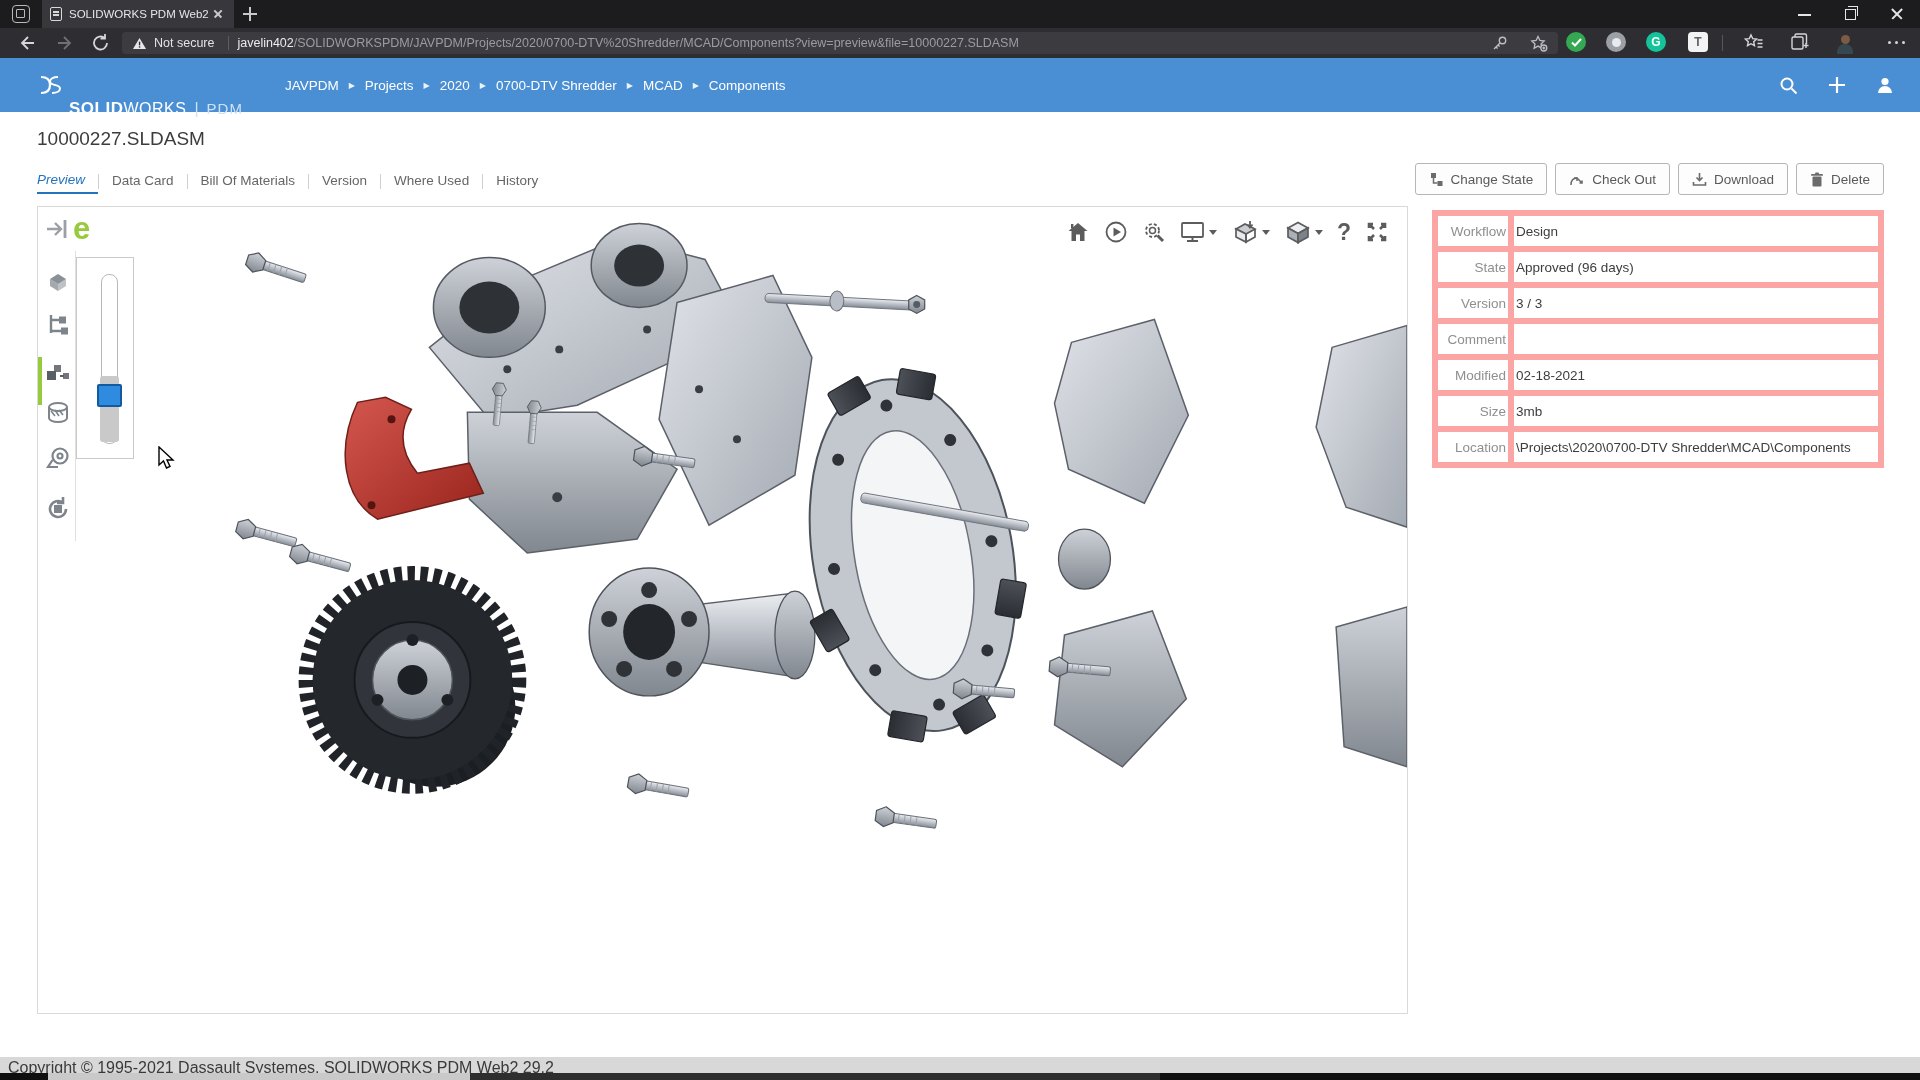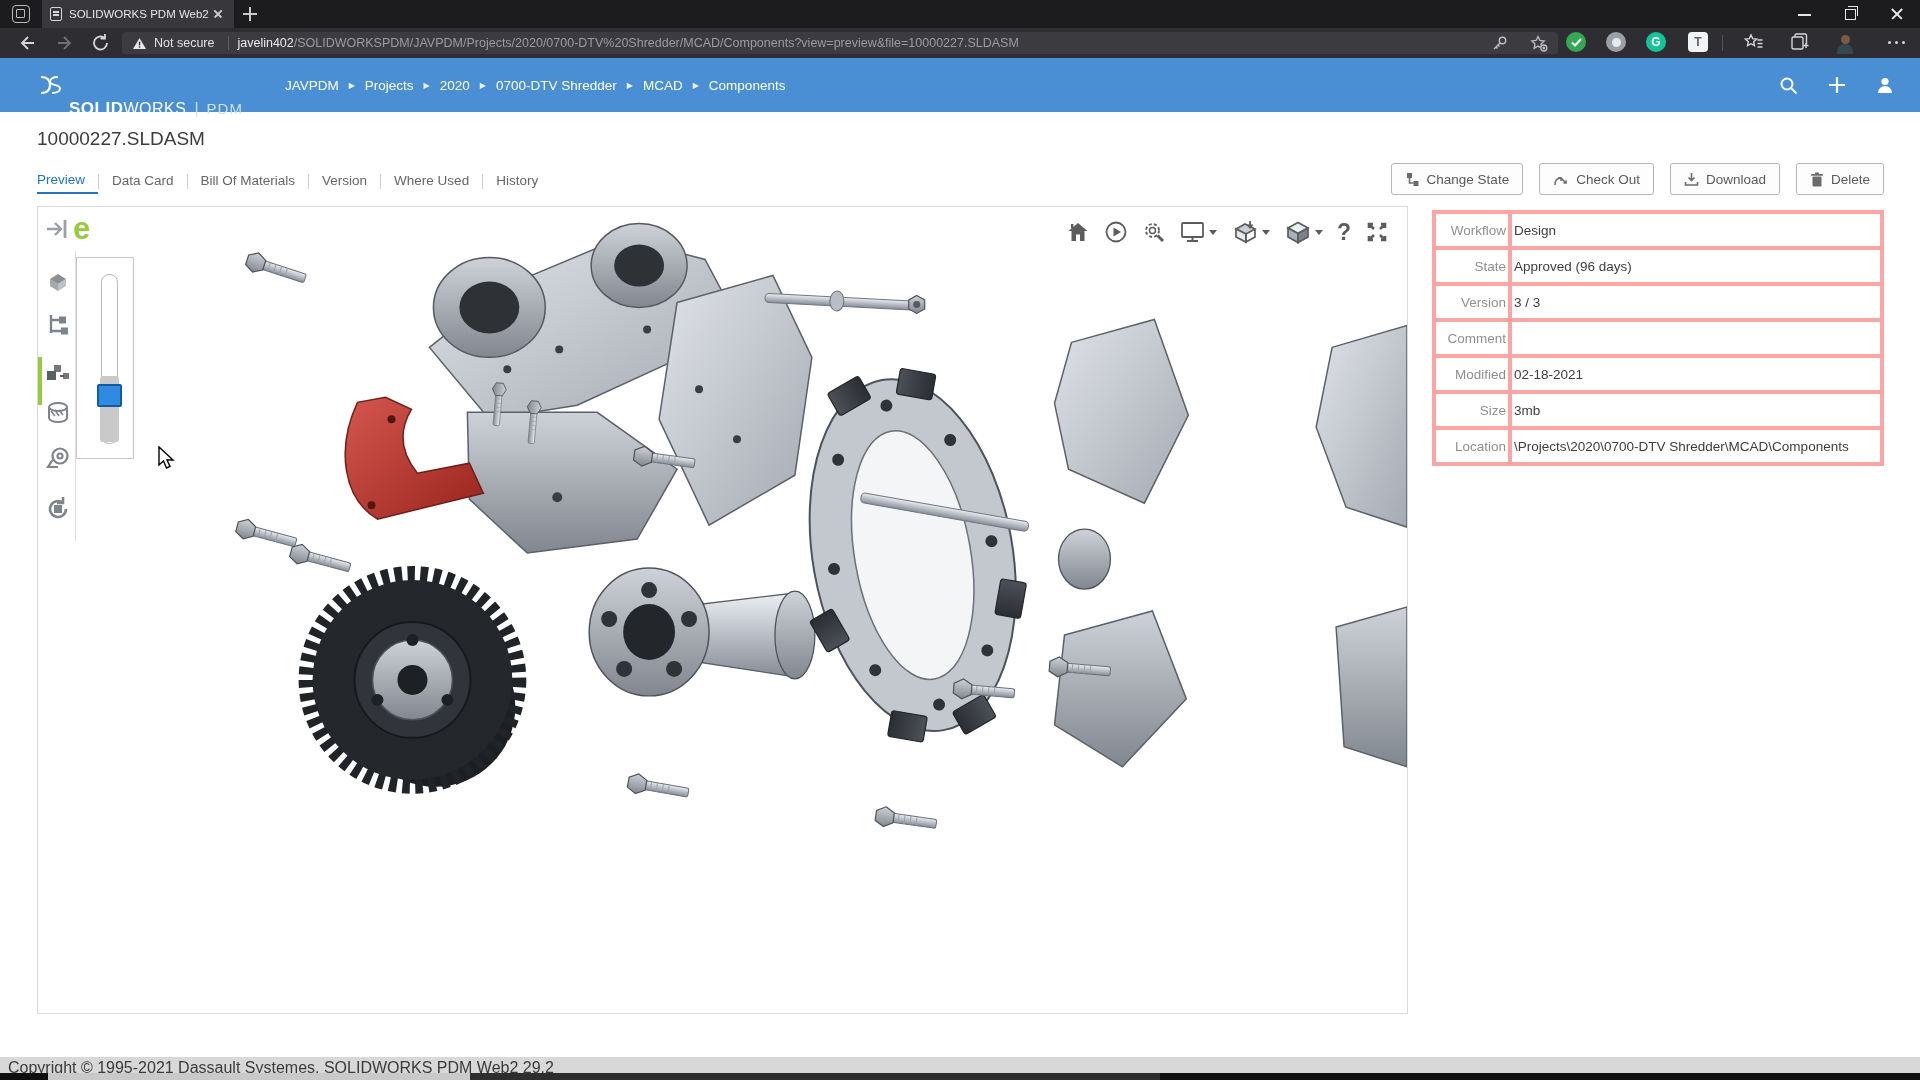--- a/index.html
+++ b/index.html
@@ -61,23 +61,23 @@
   .breadcrumb { display:flex; align-items:center; margin-left:42px; font-size:13.5px;text-align:right; }
   .crumb { color:#ffffff; }
   .crumb-sep { font-size:8px; color:#eaf2fa; margin:0 10px; }
   .pdm-right { position:absolute; right:26px; top:0; height:54px; display:flex; align-items:center; gap:30px; color:#fff; }
   .pdm-right svg { display:block; }
   
   .page-title { position:absolute; left:37px; top:128px; font-size:19px; color:#3c3c3c; font-weight:400; }
   .tabrow { position:absolute; left:37px; top:168px; display:flex; align-items:center; font-size:13.5px; height:26px; }
   .ptab { color:#666; padding:0 13px; line-height:24px; }
   .ptab:first-child { padding-left:0; }
-  .ptab.active { color:#2373bd; border-bottom:2px solid #2373bd; }
+  .ptab.active { color:#2373bd; border-bottom:2px solid #2373bd;font-style:italic; }
   .ptab-sep { width:1px; height:15px; background:#cfcfcf; }
-  .actions { position:absolute; top:163px; right:36px; display:flex; gap:16px; }
+  .actions { position:absolute; top:163px; right:36px; display:flex; gap:8px; }
   .abtn { height:32px; border:1px solid #b6b6b6; border-radius:3px; background:#fdfdfd; color:#5a5a5a;
           font-size:13.5px; display:flex; align-items:center; gap:7px; padding:0 13px; font-family:inherit; }
   .abtn svg { color:#6b6b6b; }
   
   .preview { position:absolute; left:37px; top:206px; width:1371px; height:808px; border:1px solid #d9d9d9; background:#fff; }
   .ed-logo { position:absolute; left:8px; top:8px; display:flex; align-items:center; }
   .ed-logo .arrow { color:#9aa0a6; }
   .ed-logo .e { color:#97ca3d; font-size:31px; font-weight:bold; line-height:28px; margin-left:1px; }
   .ed-sidebar { position:absolute; left:0; top:44px; width:38px; height:290px; border-right:1px solid #e0e0e0; background:rgba(255,255,255,.85); }
   .ed-tool { position:absolute; left:5px; width:28px; height:28px; color:#7e848c; }
@@ -88,21 +88,21 @@
   .slider-gray { position:absolute; left:23px; top:118px; width:19px; height:66px; background:#c9c9c9; border-radius:3px; }
   .slider-handle { position:absolute; left:20px; top:126px; width:25px; height:23px; background:#2f8be0; border:2px solid #145a9e; border-radius:2px; }
   .ed-topbar { position:absolute; right:18px; top:12px; display:flex; align-items:center; gap:14px; color:#5c5c5c; }
   .ed-topbar .tb-item { display:flex; align-items:center; gap:3px; }
   .caret { width:0; height:0; border-left:4px solid transparent; border-right:4px solid transparent; border-top:5px solid #5c5c5c; }
   .qmark { font-size:23px; font-weight:bold; color:#5c5c5c; line-height:24px; }
   .model-svg { position:absolute; left:0; top:0; width:100%; height:100%; }
   .mouse-cursor { position:absolute; left:78px; top:188px; }
   
   .details { position:absolute; left:1432px; top:210px; width:452px; border-collapse:collapse; font-size:13.5px; }
-  .details td { border:4px solid #fca5a5; height:36px; padding:0 2px; }
+  .details td { border:6px solid #fca5a5; height:36px; padding:0 2px; }
   .details td.lbl { width:76px; text-align:right; color:#8f8f8f; }
   .details td.val { color:#3d3d3d; }
   
   .footer { position:absolute; left:0; top:1057px; width:1920px; height:16px; background:#d8d8d8; }
   .footer span { position:absolute; left:8px; top:2px; font-size:16px; color:#3a3a3a; }
   .taskbar { position:absolute; left:0; top:1073px; width:1920px; height:7px; background:#101010; display:flex; }
   .taskbar i { display:block; height:7px; }
 </style>
 </head>
 <body>

